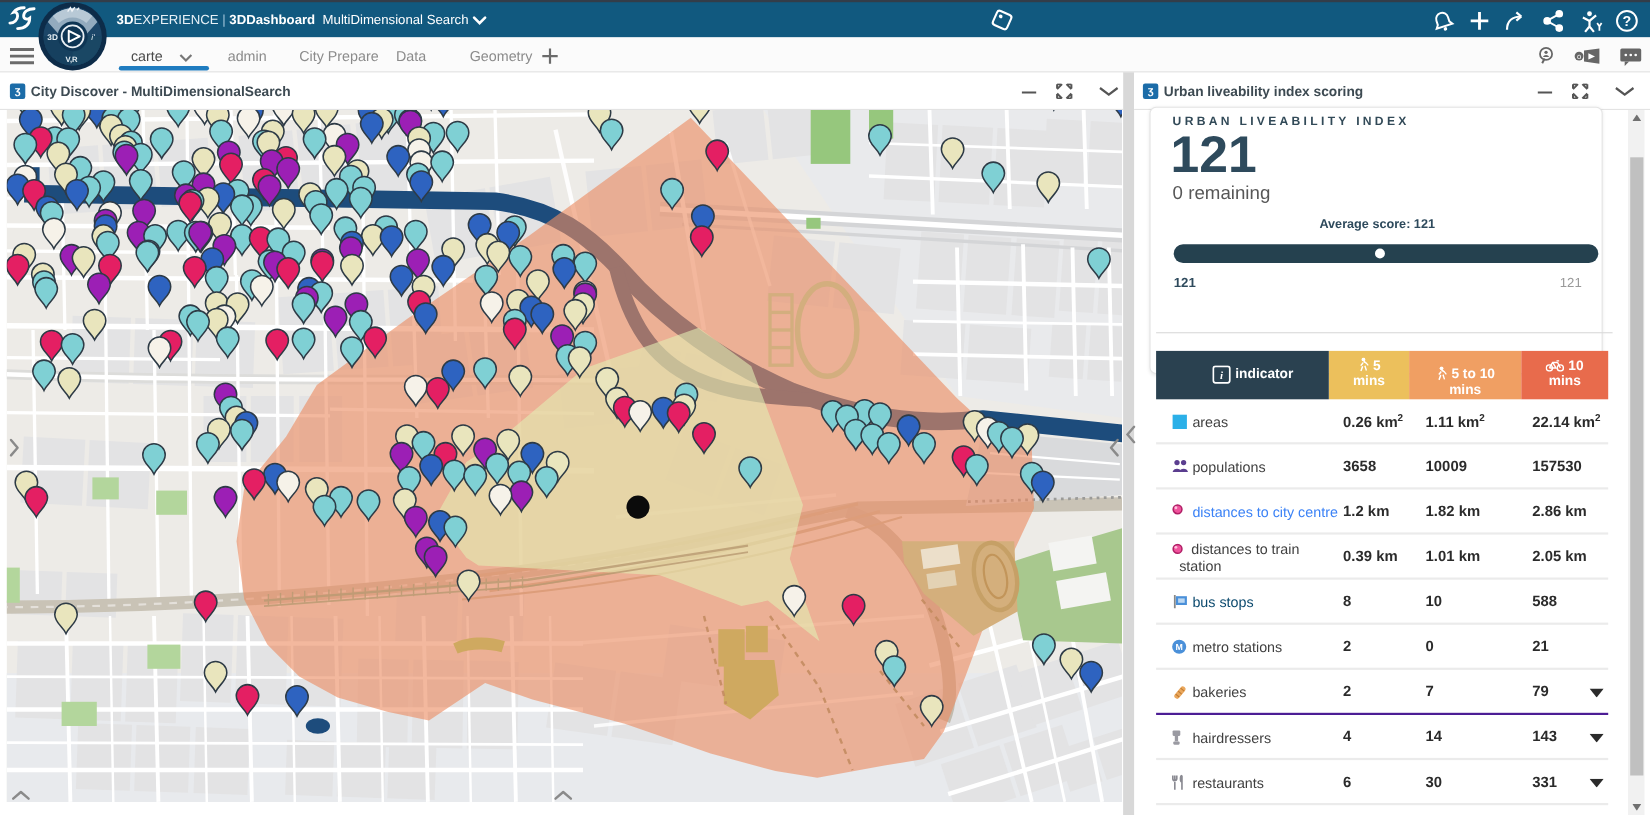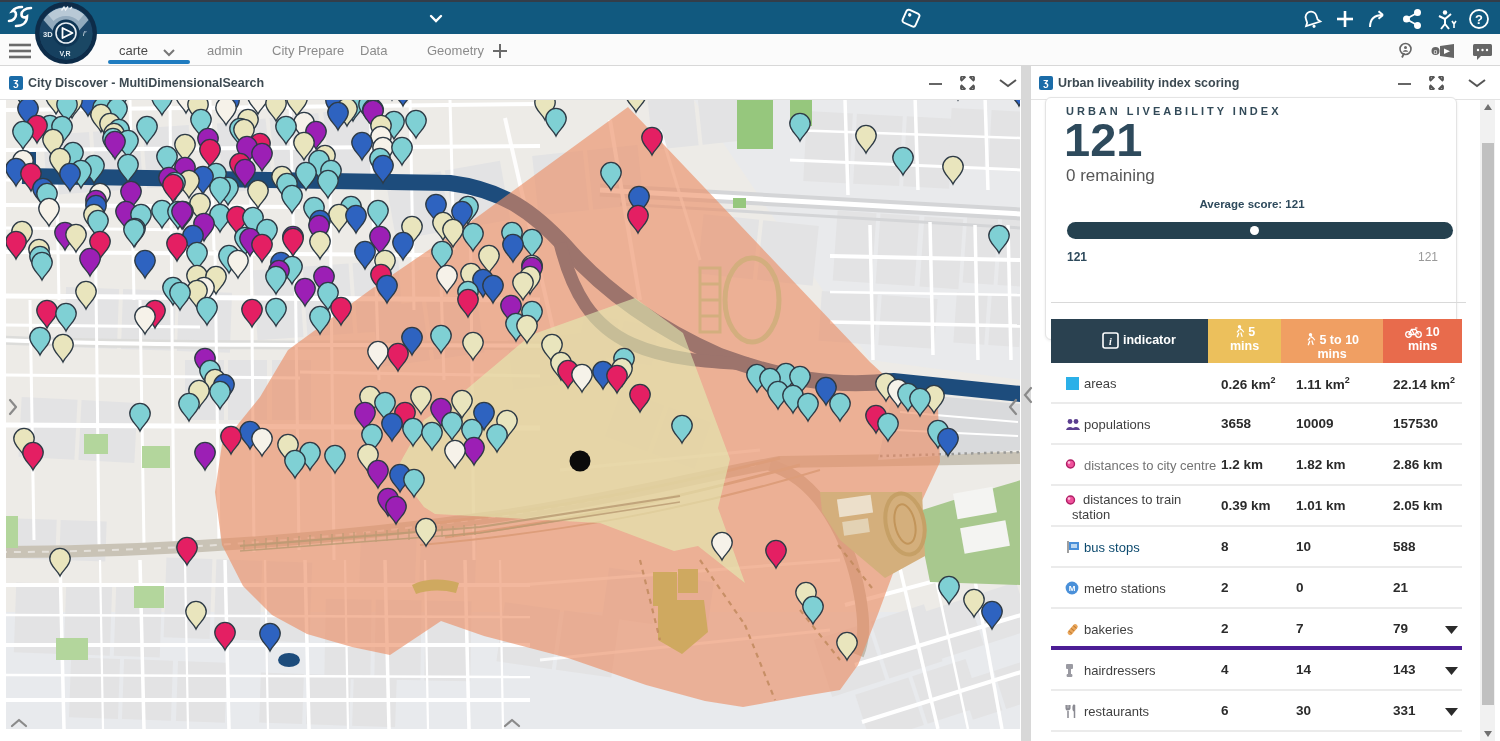--- a/index.html
+++ b/index.html
@@ -17,20 +17,21 @@
 .search{position:absolute;left:619px;top:7px;width:276px;height:22px;background:#fff;border-radius:11px}
 .search span{position:absolute;left:13px;top:4px;font-size:12px;color:#999}
 .tab{position:absolute;top:9px;font-size:13px;color:#8b8b8b}
 .tabact{color:#4a4a4a}
 .underline{position:absolute;left:108px;top:26px;width:82px;height:4px;background:#1f7cc0;border-radius:2px}
 .num{font-size:13.5px;color:#2b2b2b;font-weight:bold}
 </style></head>
 <body>
 
 <div class="topbar">
+ <div class="brand"><b>3D</b><span class="lt">EXPERIENCE</span>&nbsp;<span style="color:#9fc3d8">|</span>&nbsp;<b>3DDashboard</b>&nbsp;&nbsp;<span style="font-weight:normal">MultiDimensional Search</span></div>
  <svg style="position:absolute;left:429px;top:11px" width="14" height="12" viewBox="0 0 14 12">
       <path d="M2 3 L7 8 L12 3" stroke="#fff" stroke-width="2.4" fill="none" stroke-linecap="round"></path>
     </svg>
  <svg style="position:absolute;left:900px;top:6px" width="23" height="23" viewBox="0 0 23 23">
       <g transform="rotate(24 11.5 11.5)">
         <rect x="3.5" y="3.5" width="14" height="14" rx="2.5" fill="none" stroke="#fff" stroke-width="1.9"></rect>
         <circle cx="8" cy="8" r="1.7" fill="#fff"></circle>
       </g>
     </svg>
 
@@ -890,21 +891,21 @@
                 <path d="M1 12 a4.2 4.2 0 0 1 8 0 z"></path>
                 <path d="M7 12 a4.2 4.2 0 0 1 8 0 z"></path>
               </g>
             </svg></div>
 <div class="num" style="position:absolute;left:170px;top:12px">3658</div>
 <div class="num" style="position:absolute;left:245px;top:12px">10009</div>
 <div class="num" style="position:absolute;left:342px;top:12px">157530</div>
 
 </div>
 <div style="position:relative;width:411px;height:41px;border-bottom:2px solid #ebebeb">
-<div style="position:absolute;left:33px;top:13px;font-size:13px;color:#737373">distances to city centre</div>
+<div style="position:absolute;left:33px;top:13px;font-size:13px;color:#3b82f6">distances to city centre</div>
           <div style="position:absolute;left:14px;top:13px"><svg width="11" height="13" viewBox="0 0 11 13">
               <circle cx="5.5" cy="5" r="4" fill="#f0529c" stroke="#b01f66" stroke-width="1.4"></circle>
               <circle cx="4" cy="3.6" r="1.3" fill="#ffc0dd"></circle>
             </svg></div>
 <div class="num" style="position:absolute;left:170px;top:12px">1.2 km</div>
 <div class="num" style="position:absolute;left:245px;top:12px">1.82 km</div>
 <div class="num" style="position:absolute;left:342px;top:12px">2.86 km</div>
 
 </div>
 <div style="position:relative;width:411px;height:41px;border-bottom:2px solid #ebebeb">
@@ -934,21 +935,21 @@
 <div style="position:absolute;left:33px;top:13px;font-size:13px;color:#3f3f3f">metro stations</div>
           <div style="position:absolute;left:14px;top:13px"><svg width="14" height="14" viewBox="0 0 14 14">
               <circle cx="7" cy="7" r="6.4" fill="#4a90d9"></circle>
               <text x="7" y="10" font-size="8" font-weight="bold" fill="#fff" text-anchor="middle" font-family="Liberation Sans">M</text>
             </svg></div>
 <div class="num" style="position:absolute;left:170px;top:12px">2</div>
 <div class="num" style="position:absolute;left:245px;top:12px">0</div>
 <div class="num" style="position:absolute;left:342px;top:12px">21</div>
 
 </div>
-<div style="position:relative;width:411px;height:41px;border-bottom:4px solid #4c1d95">
+<div style="position:relative;width:411px;height:41px;border-bottom:2px solid #4c1d95">
 <div style="position:absolute;left:33px;top:13px;font-size:13px;color:#3f3f3f">bakeries</div>
           <div style="position:absolute;left:14px;top:13px"><svg width="15" height="15" viewBox="0 0 15 15">
               <g transform="rotate(40 7.5 7.5)">
                 <rect x="5.2" y="1" width="5" height="13" rx="2.5" fill="#eaa75c"></rect>
                 <line x1="5.6" y1="4" x2="9.8" y2="4" stroke="#c07b31" stroke-width="1"></line>
                 <line x1="5.6" y1="7.5" x2="9.8" y2="7.5" stroke="#c07b31" stroke-width="1"></line>
                 <line x1="5.6" y1="11" x2="9.8" y2="11" stroke="#c07b31" stroke-width="1"></line>
               </g>
             </svg></div>
 <div class="num" style="position:absolute;left:170px;top:12px">2</div>

